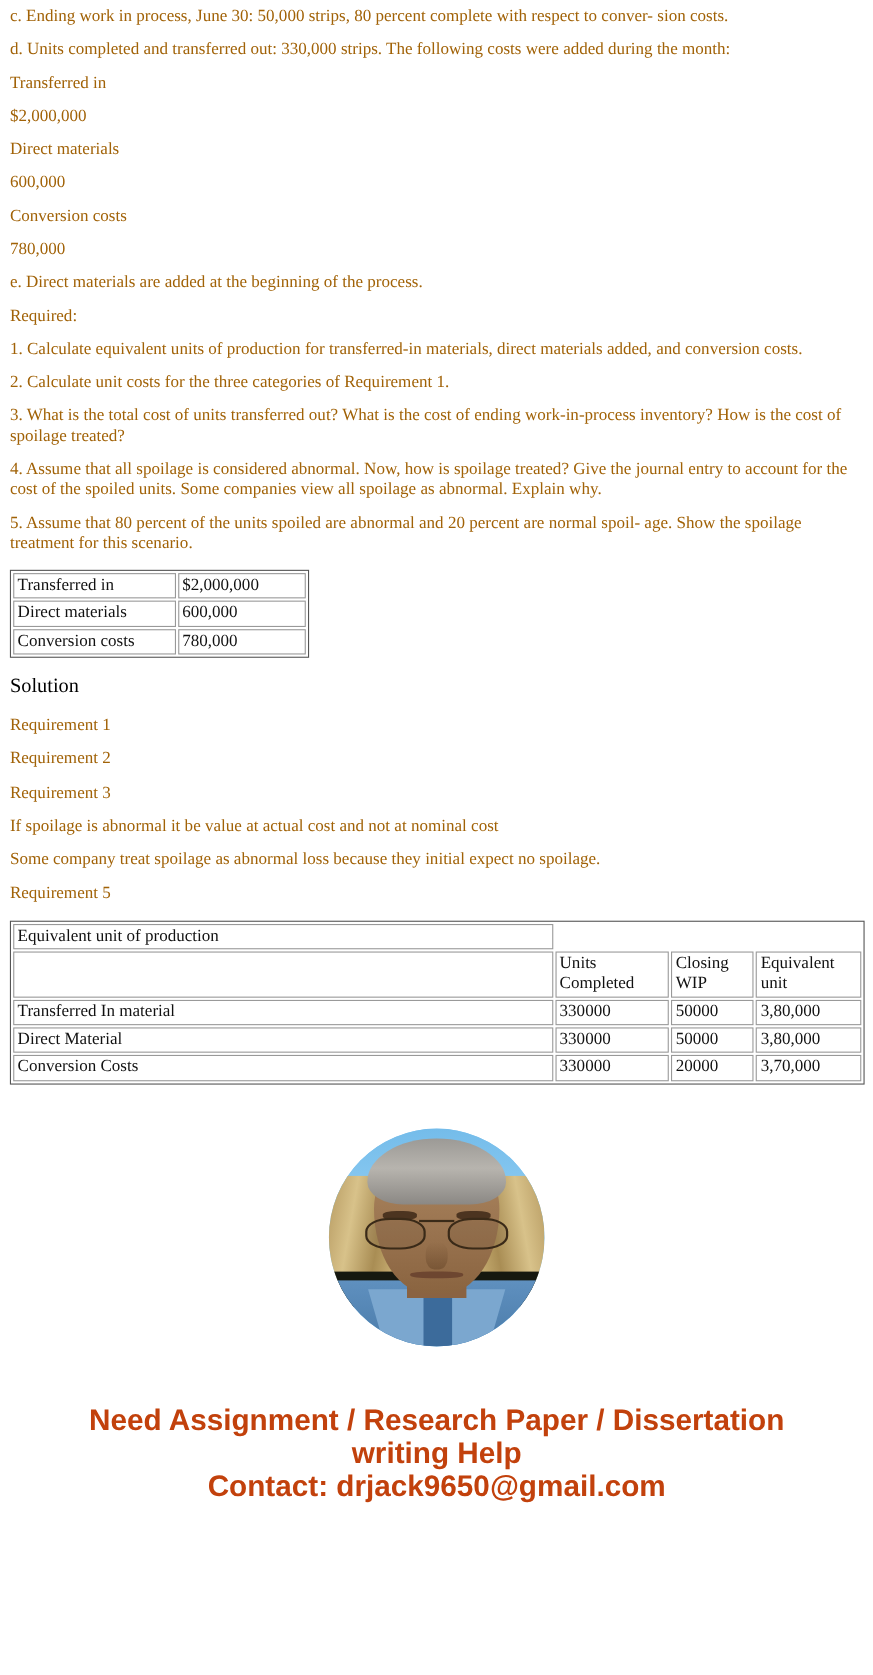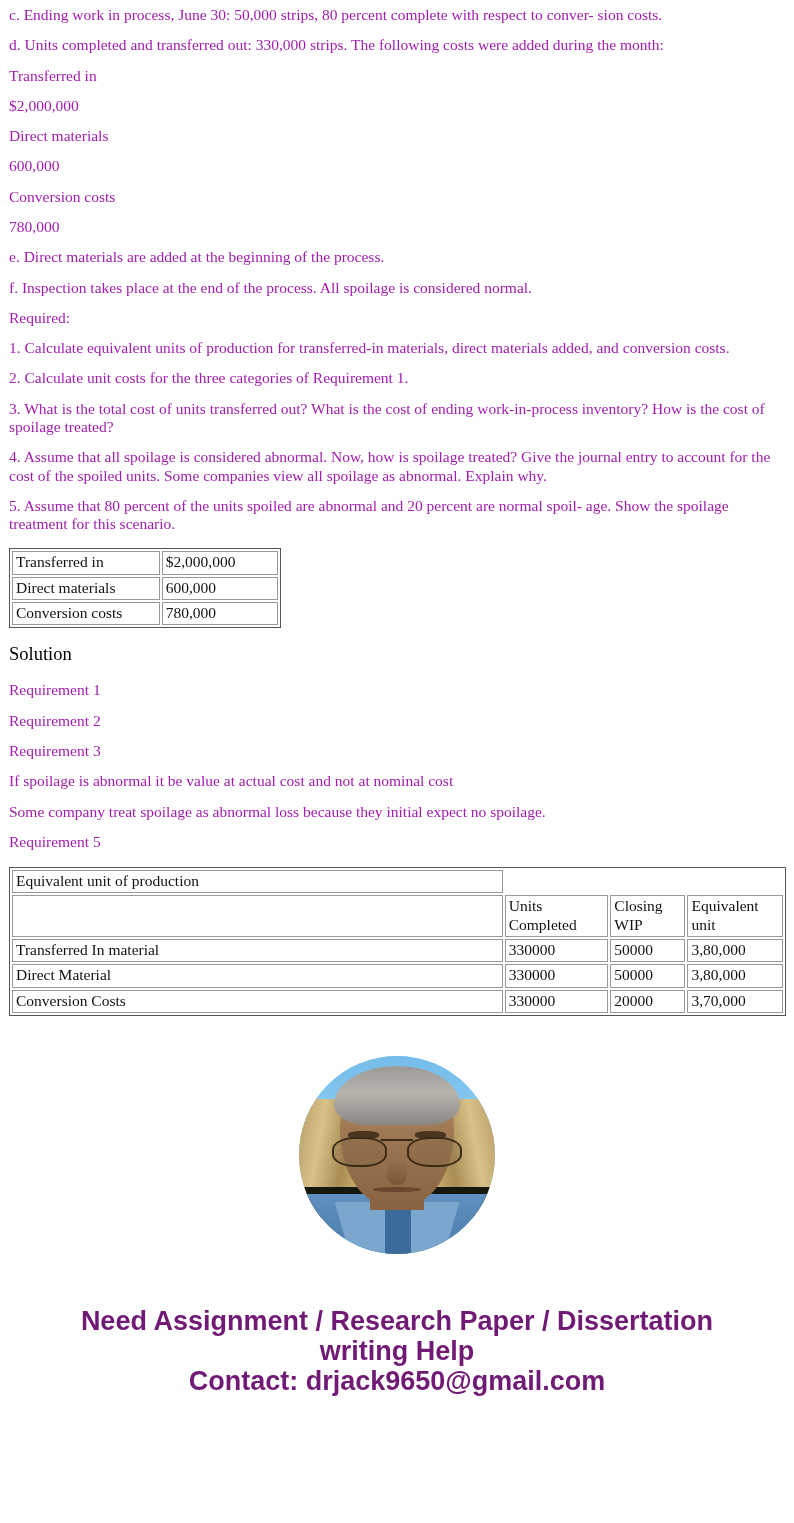--- a/index.html
+++ b/index.html
@@ -25,21 +25,21 @@
   }
   .doc-body {
     padding: 0 9px 0 9px;
     box-sizing: border-box;
   }
   p.para {
     margin: 0 0 0 0;
     padding: 6px 0 6px 0;
     font-size: 15.5px;
     line-height: 1.18;
-    color: #a21caf;
+    color: #a16207;
   }
   h2.solution-heading {
     font-size: 18.5px;
     font-weight: normal;
     margin: 0;
     padding: 12px 0 10px 0;
     line-height: 1.15;
   }
 
   
@@ -175,21 +175,21 @@
     position: absolute; left: 45%; top: 52%; width: 10%; height: 13%;
     background: linear-gradient(rgba(0,0,0,0), rgba(80,50,25,0.35));
     border-radius: 40%;
   }
 
   
   .promo {
     font-family: "Liberation Sans", "DejaVu Sans", sans-serif;
     font-weight: bold;
     text-align: center;
-    color: #701a75;
+    color: #c2410c;
     font-size: 27px;
     line-height: 1.12;
     padding: 52px 6px 14px 6px;
   }
   .promo .line2 { display: block; }
   .promo .line3 { display: block; }
 </style>
 </head>
 <body>
 
@@ -199,21 +199,20 @@
 
     <p class="para">c. Ending work in process, June 30: 50,000 strips, 80 percent complete with respect to conver- sion costs.</p>
     <p class="para">d. Units completed and transferred out: 330,000 strips. The following costs were added during the month:</p>
     <p class="para">Transferred in</p>
     <p class="para">$2,000,000</p>
     <p class="para">Direct materials</p>
     <p class="para">600,000</p>
     <p class="para">Conversion costs</p>
     <p class="para">780,000</p>
     <p class="para">e. Direct materials are added at the beginning of the process.</p>
-    <p class="para">f. Inspection takes place at the end of the process. All spoilage is considered normal.</p>
     <p class="para">Required:</p>
     <p class="para">1. Calculate equivalent units of production for transferred-in materials, direct materials added, and conversion costs.</p>
     <p class="para">2. Calculate unit costs for the three categories of Requirement 1.</p>
     <p class="para">3. What is the total cost of units transferred out? What is the cost of ending work-in-process inventory? How is the cost of spoilage treated?</p>
     <p class="para">4. Assume that all spoilage is considered abnormal. Now, how is spoilage treated? Give the journal entry to account for the cost of the spoiled units. Some companies view all spoilage as abnormal. Explain why.</p>
     <p class="para">5. Assume that 80 percent of the units spoiled are abnormal and 20 percent are normal spoil- age. Show the spoilage treatment for this scenario.</p>
 
     <table class="doc-table cost-table">
       <tbody>
         <tr>

